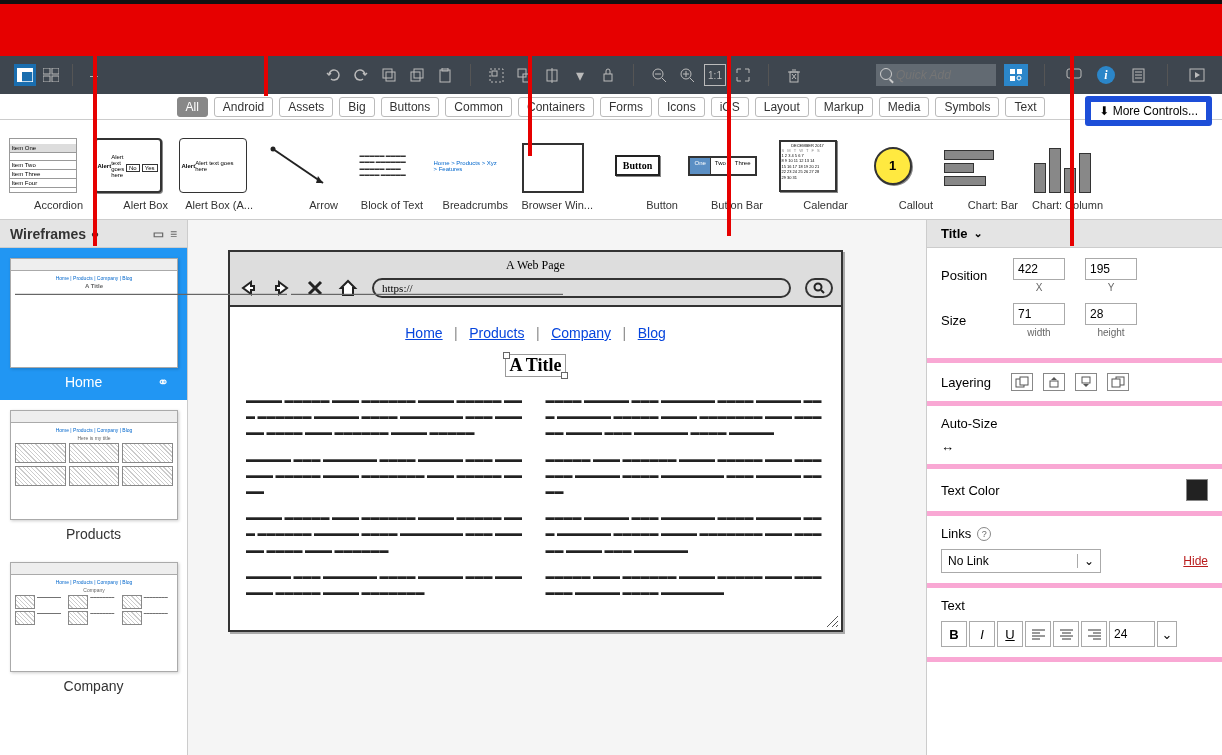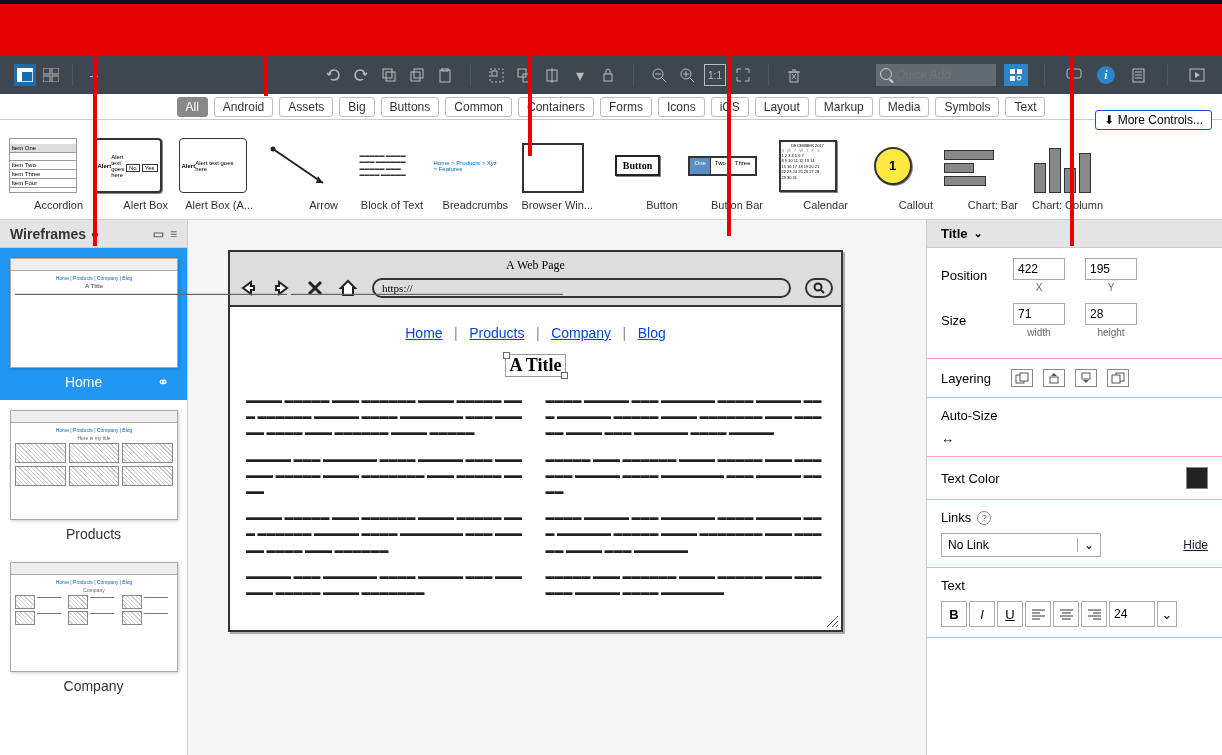--- a/index.html
+++ b/index.html
@@ -18,21 +18,21 @@
 .tb-right { position:absolute; right:12px; display:flex; align-items:center; gap:8px; }
 .quick-add { background:#626a72; width:120px; height:22px; color:#fff; font-style:italic; font-size:12px; padding:0 6px 0 20px; border:none; }
 .quick-add-wrap { position:relative; }
 .quick-add-wrap .search-ic { position:absolute; left:4px; top:4px; width:12px; height:12px; border:1.5px solid #ccc; border-radius:50%; }
 .quick-add-wrap .search-ic::after { content:""; position:absolute; width:5px; height:1.5px; background:#ccc; bottom:-2px; right:-3px; transform:rotate(45deg); }
 .qa-btn { width:24px; height:22px; background:#2b86c9; color:#fff; display:flex; align-items:center; justify-content:center; font-size:11px; }
 
 .category-bar { position:absolute; top:94px; left:0; width:100%; height:26px; background:#fff; border-bottom:1px solid #ccc; display:flex; align-items:center; justify-content:center; gap:6px; z-index:4;}
 .cat { font-size:12px; padding:2px 8px; background:#fff; border:1px solid #bbb; border-radius:3px; cursor:pointer; color:#333; }
 .cat.active { background:#888; color:#fff; border-color:#888; }
-.more-controls { position:absolute; right:10px; top:16px; font-size:12px; padding:2px 8px; background:#fff; border:1px solid #1d4ed8; border-radius:3px; cursor:pointer; }
+.more-controls { position:absolute; right:10px; top:2px; font-size:12px; padding:2px 8px; background:#fff; border:6px solid #1d4ed8; border-radius:3px; cursor:pointer; }
 
 .library { position:absolute; top:120px; left:0; width:100%; height:100px; background:#fff; border-bottom:1px solid #ccc; display:flex; overflow:hidden; z-index:3;}
 .lib-item { flex:0 0 auto; width:85px; height:95px; display:flex; flex-direction:column; align-items:center; justify-content:flex-end; padding:4px 2px; cursor:pointer; }
 .lib-thumb { width:68px; height:55px; margin-bottom:6px; display:flex; align-items:center; justify-content:center; font-size:7px; position:relative; }
 .lib-label { font-size:11px; color:#333; text-align:right; white-space:nowrap; overflow:hidden; text-overflow:ellipsis; width:100%; }
 
 .accordion-th { background:#fff; border:1px solid #999; font-size:6px; flex-direction:column; align-items:stretch; }
 .accordion-th div { border-bottom:1px solid #999; padding:1px 2px; text-align:left; }
 .alert-th { background:#fff; border:2px solid #333; border-radius:4px; font-size:6px; padding:2px; text-align:left; box-shadow:1px 1px 0 #888; }
 .appbar-th { background:#f0f0f0; border:1px solid #999; height:22px; width:60px; font-size:6px; padding:2px;}
@@ -81,33 +81,33 @@
 .title-el::before { top:-3px; left:-3px; }
 .title-el::after { bottom:-3px; right:-3px; }
 .title-wrap { text-align:center; margin-bottom:15px;}
 .body-cols { display:flex; gap:20px; padding:0 6px;}
 .body-col { flex:1; font-family:'Comic Sans MS',cursive; font-size:9px; line-height:1.8; color:#222; word-break:break-all; font-weight:bold;}
 .body-col p { margin-bottom:10px; }
 .resize-grip { position:absolute; bottom:2px; right:2px; width:14px; height:14px; }
 
 .prop-panel { position:absolute; top:220px; right:0; width:296px; bottom:0; background:#fff; border-left:1px solid #ccc; z-index:3; font-size:13px;}
 .prop-header { height:28px; background:#e4e4e4; border-bottom:1px solid #ccc; display:flex; align-items:center; padding:0 14px; font-weight:bold; gap:6px;}
-.prop-section { padding:10px 14px; border-bottom:1px solid #f9a8d4; }
+.prop-section { padding:10px 14px; border-bottom:5px solid #f9a8d4; }
 .prop-row { display:flex; align-items:center; gap:12px; margin-bottom:10px; }
 .prop-label { width:60px; font-size:13px; }
 .prop-inputs { display:flex; gap:20px; }
 .prop-input-grp { display:flex; flex-direction:column; align-items:center; }
 .prop-input-grp input { width:52px; height:22px; border:1px solid #aaa; padding:0 4px; font-size:12px; text-align:left;}
 .prop-input-grp span { font-size:10px; color:#666; margin-top:2px;}
 .prop-icons-row { display:flex; align-items:center; gap:10px; }
 .prop-icons-row .picon { width:22px; height:18px; border:1px solid #888; display:flex; align-items:center; justify-content:center; font-size:10px; cursor:pointer;}
 .prop-section-title { font-size:13px; margin-bottom:8px; display:flex; align-items:center; gap:6px;}
 .help-circ { width:14px; height:14px; border:1px solid #888; border-radius:50%; font-size:9px; display:inline-flex; align-items:center; justify-content:center; color:#666;}
 .link-select { width:160px; height:24px; border:1px solid #aaa; padding:0 6px; font-size:12px; display:flex; align-items:center; justify-content:space-between;}
-.hide-link { color:#0f172a; text-decoration:underline; font-size:12px; margin-left:auto; cursor:pointer;}
+.hide-link { color:#b91c1c; text-decoration:underline; font-size:12px; margin-left:auto; cursor:pointer;}
 .text-toolbar { display:flex; gap:2px; align-items:center;}
 .tt-btn { width:26px; height:26px; border:1px solid #aaa; display:flex; align-items:center; justify-content:center; font-size:13px; cursor:pointer; background:#fff;}
 .tt-btn.bold { font-weight:bold; }
 .tt-btn.italic { font-style:italic; }
 .tt-btn.under { text-decoration:underline; }
 .tt-select { width:46px; height:26px; border:1px solid #aaa; padding:0 4px; font-size:12px; }
 .color-swatch { width:22px; height:22px; background:#222; border:1px solid #888; margin-left:auto;}
 
 svg { display:block; }
 </style>

